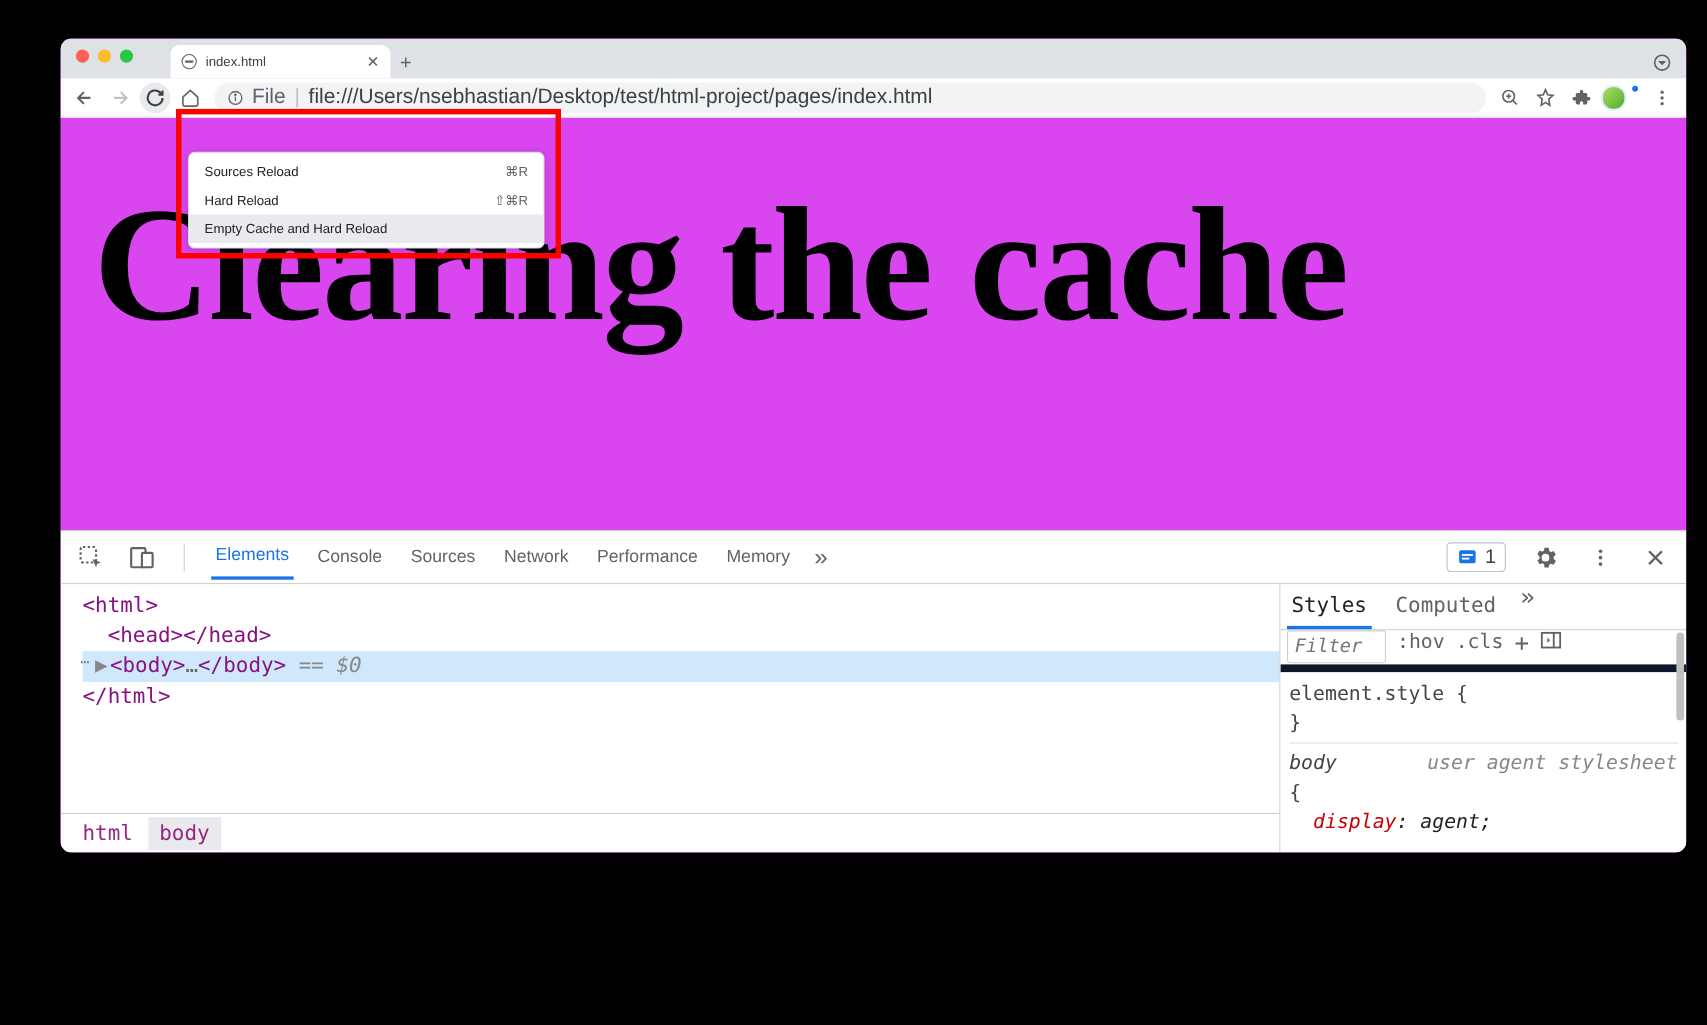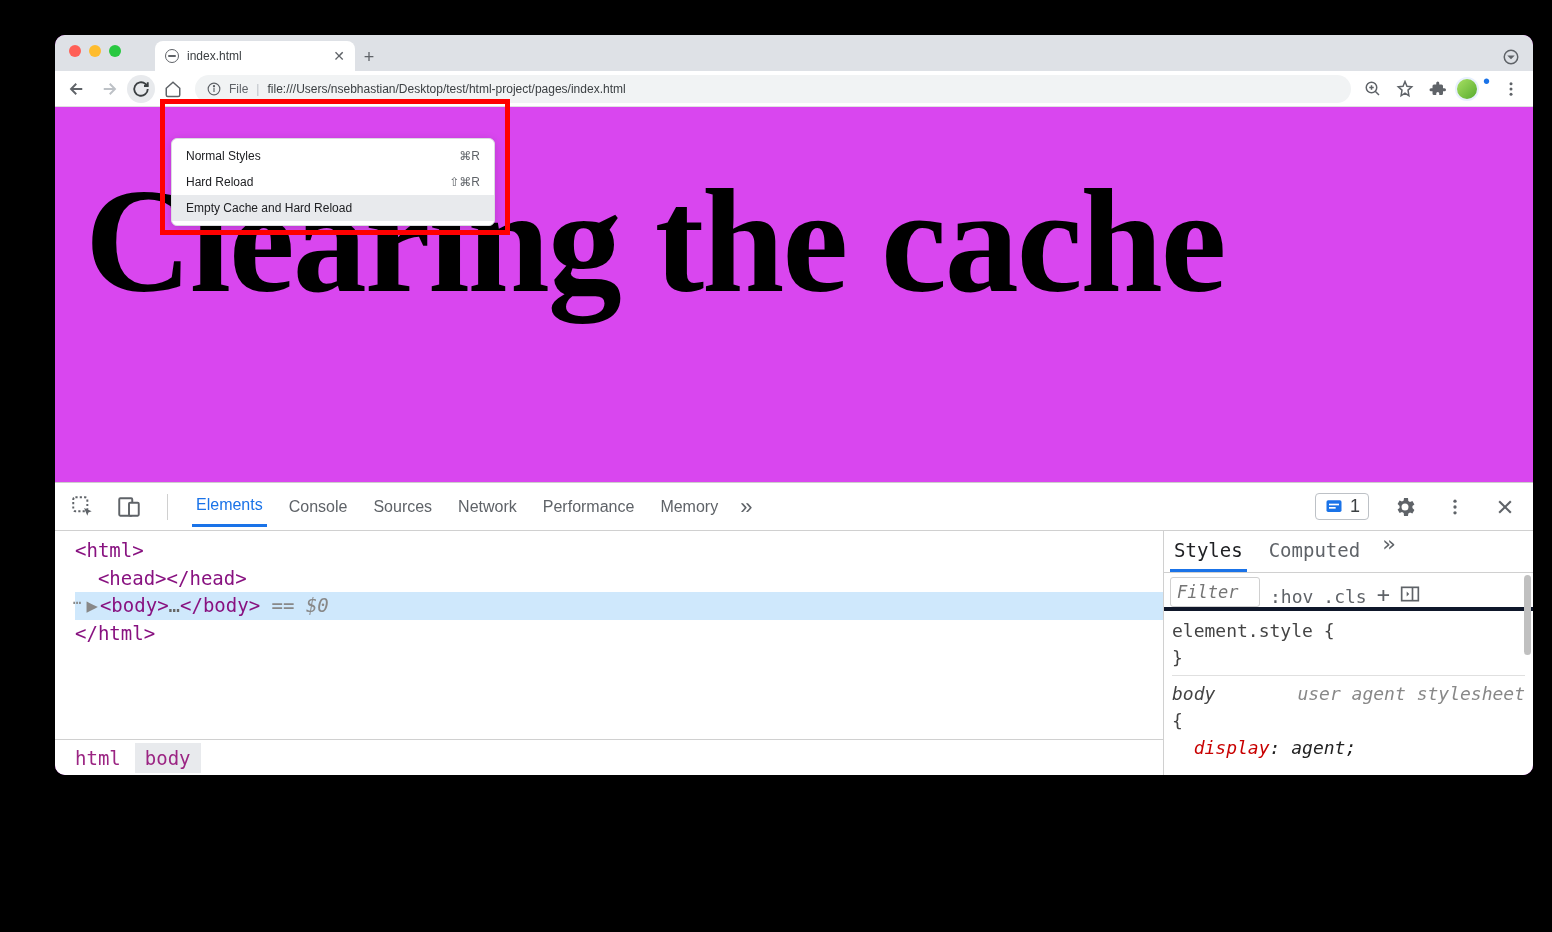--- a/index.html
+++ b/index.html
@@ -14,21 +14,21 @@
 .tab { background: #fff; height: 30px; margin-left: 30px; border-radius: 8px 8px 0 0; display: flex; align-items: center; padding: 0 10px; gap: 8px; min-width: 200px; position: relative; }
 .tab-icon { width: 14px; height: 14px; border: 1.5px solid #5f6368; border-radius: 50%; position: relative; }
 .tab-icon::after { content:""; position:absolute; left: 2px; right: 2px; top: 5px; height: 1.5px; background: #5f6368; border-radius: 1px; }
 .tab-title { font-size: 12px; color: #3c4043; flex: 1; }
 .tab-close { font-size: 14px; color: #5f6368; cursor: pointer; }
 .new-tab { width: 28px; height: 28px; display: flex; align-items: center; justify-content: center; color: #5f6368; font-size: 18px; cursor: pointer; }
 .toolbar { height: 36px; background: #fff; border-bottom: 1px solid #e0e0e0; display: flex; align-items: center; padding: 0 8px; gap: 4px; }
 .tb-btn { width: 28px; height: 28px; display: flex; align-items: center; justify-content: center; color: #5f6368; border-radius: 50%; cursor: pointer; }
 .tb-btn.disabled { color: #bdc1c6; }
 .tb-btn.active-bg { background: #e8eaed; }
-.omnibox { flex: 1; height: 28px; background: #f1f3f4; border-radius: 14px; display: flex; align-items: center; padding: 0 12px; gap: 8px; font-size: 12px; color: #5f6368; margin: 0 4px; }
+.omnibox { flex: 1; height: 28px; background: #f1f3f4; border-radius: 14px; display: flex; align-items: center; padding: 0 12px; gap: 8px; font-size: 19px; color: #5f6368; margin: 0 4px; }
 .omnibox .file-tag { color: #5f6368; }
 .omnibox .sep { color: #bdc1c6; }
 .omnibox .url { color: #3c4043; }
 .avatar { width: 24px; height: 24px; border-radius: 50%; background: linear-gradient(135deg,#a8e063,#56ab2f); border: 2px solid #e8f0fe; }
 .context-menu { position: absolute; top: 103px; left: 116px; width: 324px; background: #fff; border: 1px solid #dadce0; border-radius: 6px; box-shadow: 0 2px 10px rgba(0,0,0,0.15); z-index: 100; padding: 4px 0; }
 .menu-item { display: flex; justify-content: space-between; align-items: center; padding: 6px 14px; font-size: 12px; color: #202124; cursor: pointer; }
 .menu-item.hover { background: #e8eaed; }
 .menu-shortcut { color: #5f6368; font-size: 12px; }
 .highlight-box { position: absolute; top: 64px; left: 105px; width: 350px; height: 136px; border: 5px solid #ff0000; z-index: 200; pointer-events: none; }
 .page-content { padding: 60px 30px; }
@@ -55,21 +55,21 @@
 .tagname { color: #881280; }
 .ellipsis { color: #666; }
 .equals { color: #888; font-style: italic; }
 .breadcrumbs { height: 36px; border-top: 1px solid #d0d0d0; display: flex; align-items: center; padding: 0 10px; gap: 4px; font-family: Menlo, monospace; font-size: 19px; }
 .bc-item { color: #9b2583; padding: 4px 10px; cursor: pointer; }
 .bc-item.active { background: #e8eaed; }
 .dt-styles { width: 370px; border-left: 1px solid #d0d0d0; display: flex; flex-direction: column; font-family: Menlo, monospace; overflow: hidden; position: relative; }
 .styles-tabs { height: 42px; display: flex; border-bottom: 1px solid #d0d0d0; padding: 0 6px; gap: 18px; }
 .styles-tab { font-size: 19px; color: #5f6368; cursor: pointer; padding: 8px 4px; }
 .styles-tab.active { color: #202124; border-bottom: 3px solid #1a73e8; }
-.styles-toolbar { height: 38px; display: flex; align-items: flex-end; border-bottom: 4px solid #0f172a; padding: 0 6px; gap: 10px; }
+.styles-toolbar { height: 38px; display: flex; align-items: flex-start; border-bottom: 7px solid #0f172a; padding: 0 6px; gap: 10px; }
 .styles-filter { width: 90px; border: 1px solid #d0d0d0; border-radius: 3px; padding: 4px 6px; font-family: Menlo, monospace; font-size: 17px; font-style: italic; color: #888; background: #fff; }
 .styles-tool { font-size: 18px; color: #5f6368; cursor: pointer; font-family: Menlo, monospace; }
 .styles-content { flex: 1; padding: 6px 8px; font-size: 18px; line-height: 1.5; }
 .css-sel { color: #444; }
 .css-sel.italic { font-style: italic; }
 .css-src { color: #888; font-style: italic; float: right; }
 .css-prop { color: #c80000; font-style: italic; }
 .css-val { color: #222; font-style: italic; }
 .sb { position: absolute; right: 2px; top: 44px; width: 7px; height: 80px; background: #c0c0c0; border-radius: 4px; }
 .icon-svg { width: 18px; height: 18px; }
@@ -263,21 +263,21 @@
           <div><span class="css-sel">{</span></div>
           <div>&nbsp;&nbsp;<span class="css-prop">display</span><span class="css-val">: </span><span class="css-val">agent</span><span class="css-val">;</span></div>
         </div>
         <div class="sb"></div>
       </div>
     </div>
   </div>
 
   <div class="context-menu">
     <div class="menu-item">
-      <span>Normal Styles</span>
+      <span>Sources Reload</span>
       <span class="menu-shortcut">⌘R</span>
     </div>
     <div class="menu-item">
       <span>Hard Reload</span>
       <span class="menu-shortcut">⇧⌘R</span>
     </div>
     <div class="menu-item hover">
       <span>Empty Cache and Hard Reload</span>
       <span class="menu-shortcut"></span>
     </div>

